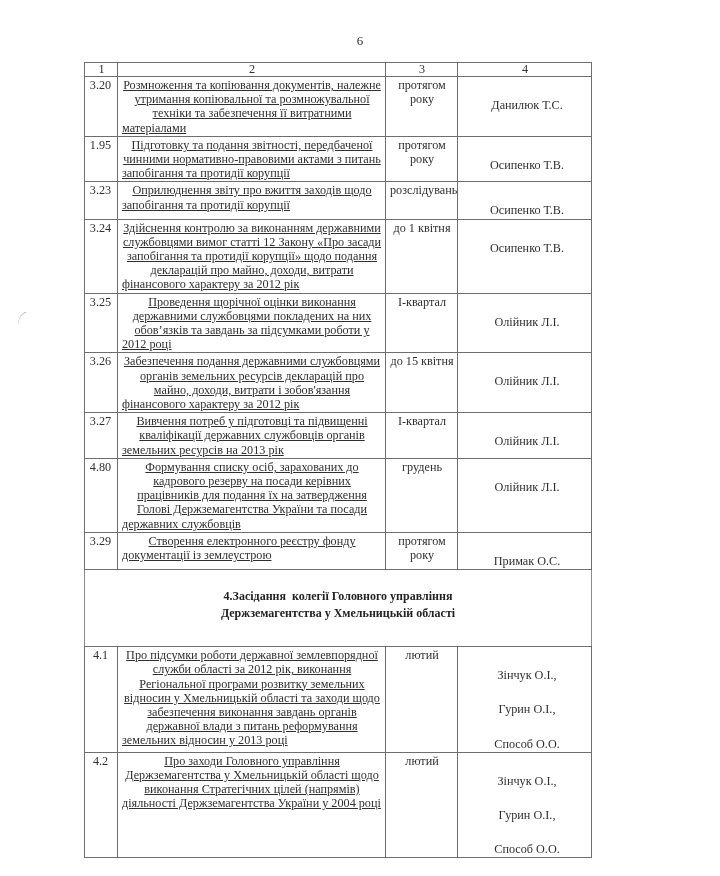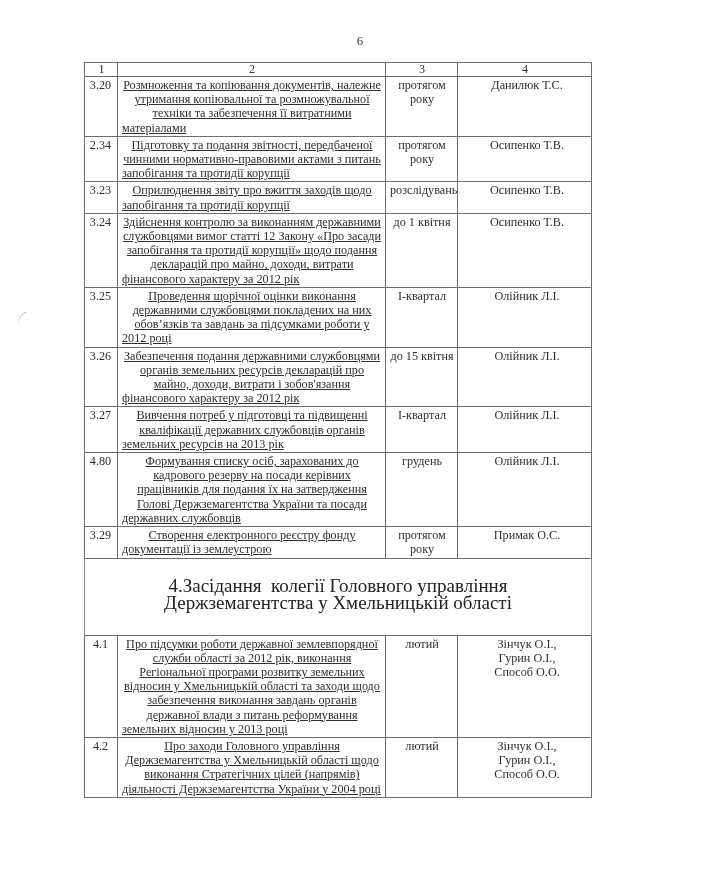--- a/index.html
+++ b/index.html
@@ -33,23 +33,23 @@
       padding: 1px 3px 1px 4px;
       color: #2f2f2f;
       text-align: center;
     }
     table.plan tr.head td {
       text-align: center; padding-top: 0; padding-bottom: 0; line-height: 13px;
     }
     td.num { padding-left: 2px !important; }
     td.task { text-align: justify; text-align-last: left; text-decoration: underline; }
     td.resp { padding-left: 8px !important; }
-    td.resp span { display: block; }
+    td.resp span { display: block; margin-top: 20px; }
     tr.section td {
-      text-align: center; font-weight: normal; font-size: 19px; line-height: 17px;
+      text-align: center; font-weight: bold; font-size: 12px; line-height: 17px;
       padding: 18px 4px 24px 4px; color: #222;
       border-left: 1px solid #8a8a8a; border-right: 1px solid #8a8a8a;
     }
   </style>
 </head>
 <body>
 
 <div class="page-number">6</div>
 <div class="margin-mark"></div>
 
@@ -69,21 +69,21 @@
     </tr>
   <tr>
     <td class="num">3.20</td>
     <td class="task">Розмноження та копіювання документів, належне утримання копіювальної та розмножувальної техніки та забезпечення її витратними матеріалами</td>
     <td class="term">протягом року</td>
     <td class="resp">
           <span>Данилюк Т.С.</span>
         </td>
   </tr>
       <tr>
-    <td class="num">2.34</td>
+    <td class="num">1.95</td>
     <td class="task">Підготовку та подання звітності, передбаченої чинними нормативно-правовими актами з питань запобігання та протидії корупції</td>
     <td class="term">протягом року</td>
     <td class="resp">
           <span>Осипенко Т.В.</span>
         </td>
   </tr>
       <tr>
     <td class="num">3.23</td>
     <td class="task">Оприлюднення звіту про вжиття заходів щодо запобігання та протидії корупції</td>
     <td class="term">розслідувань</td>

